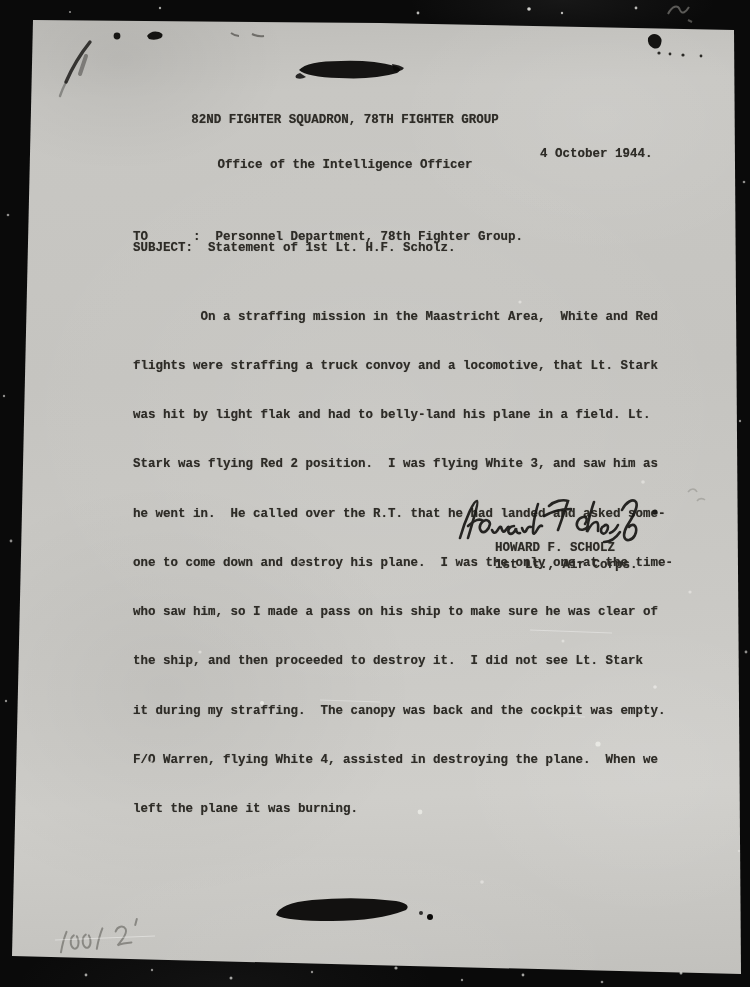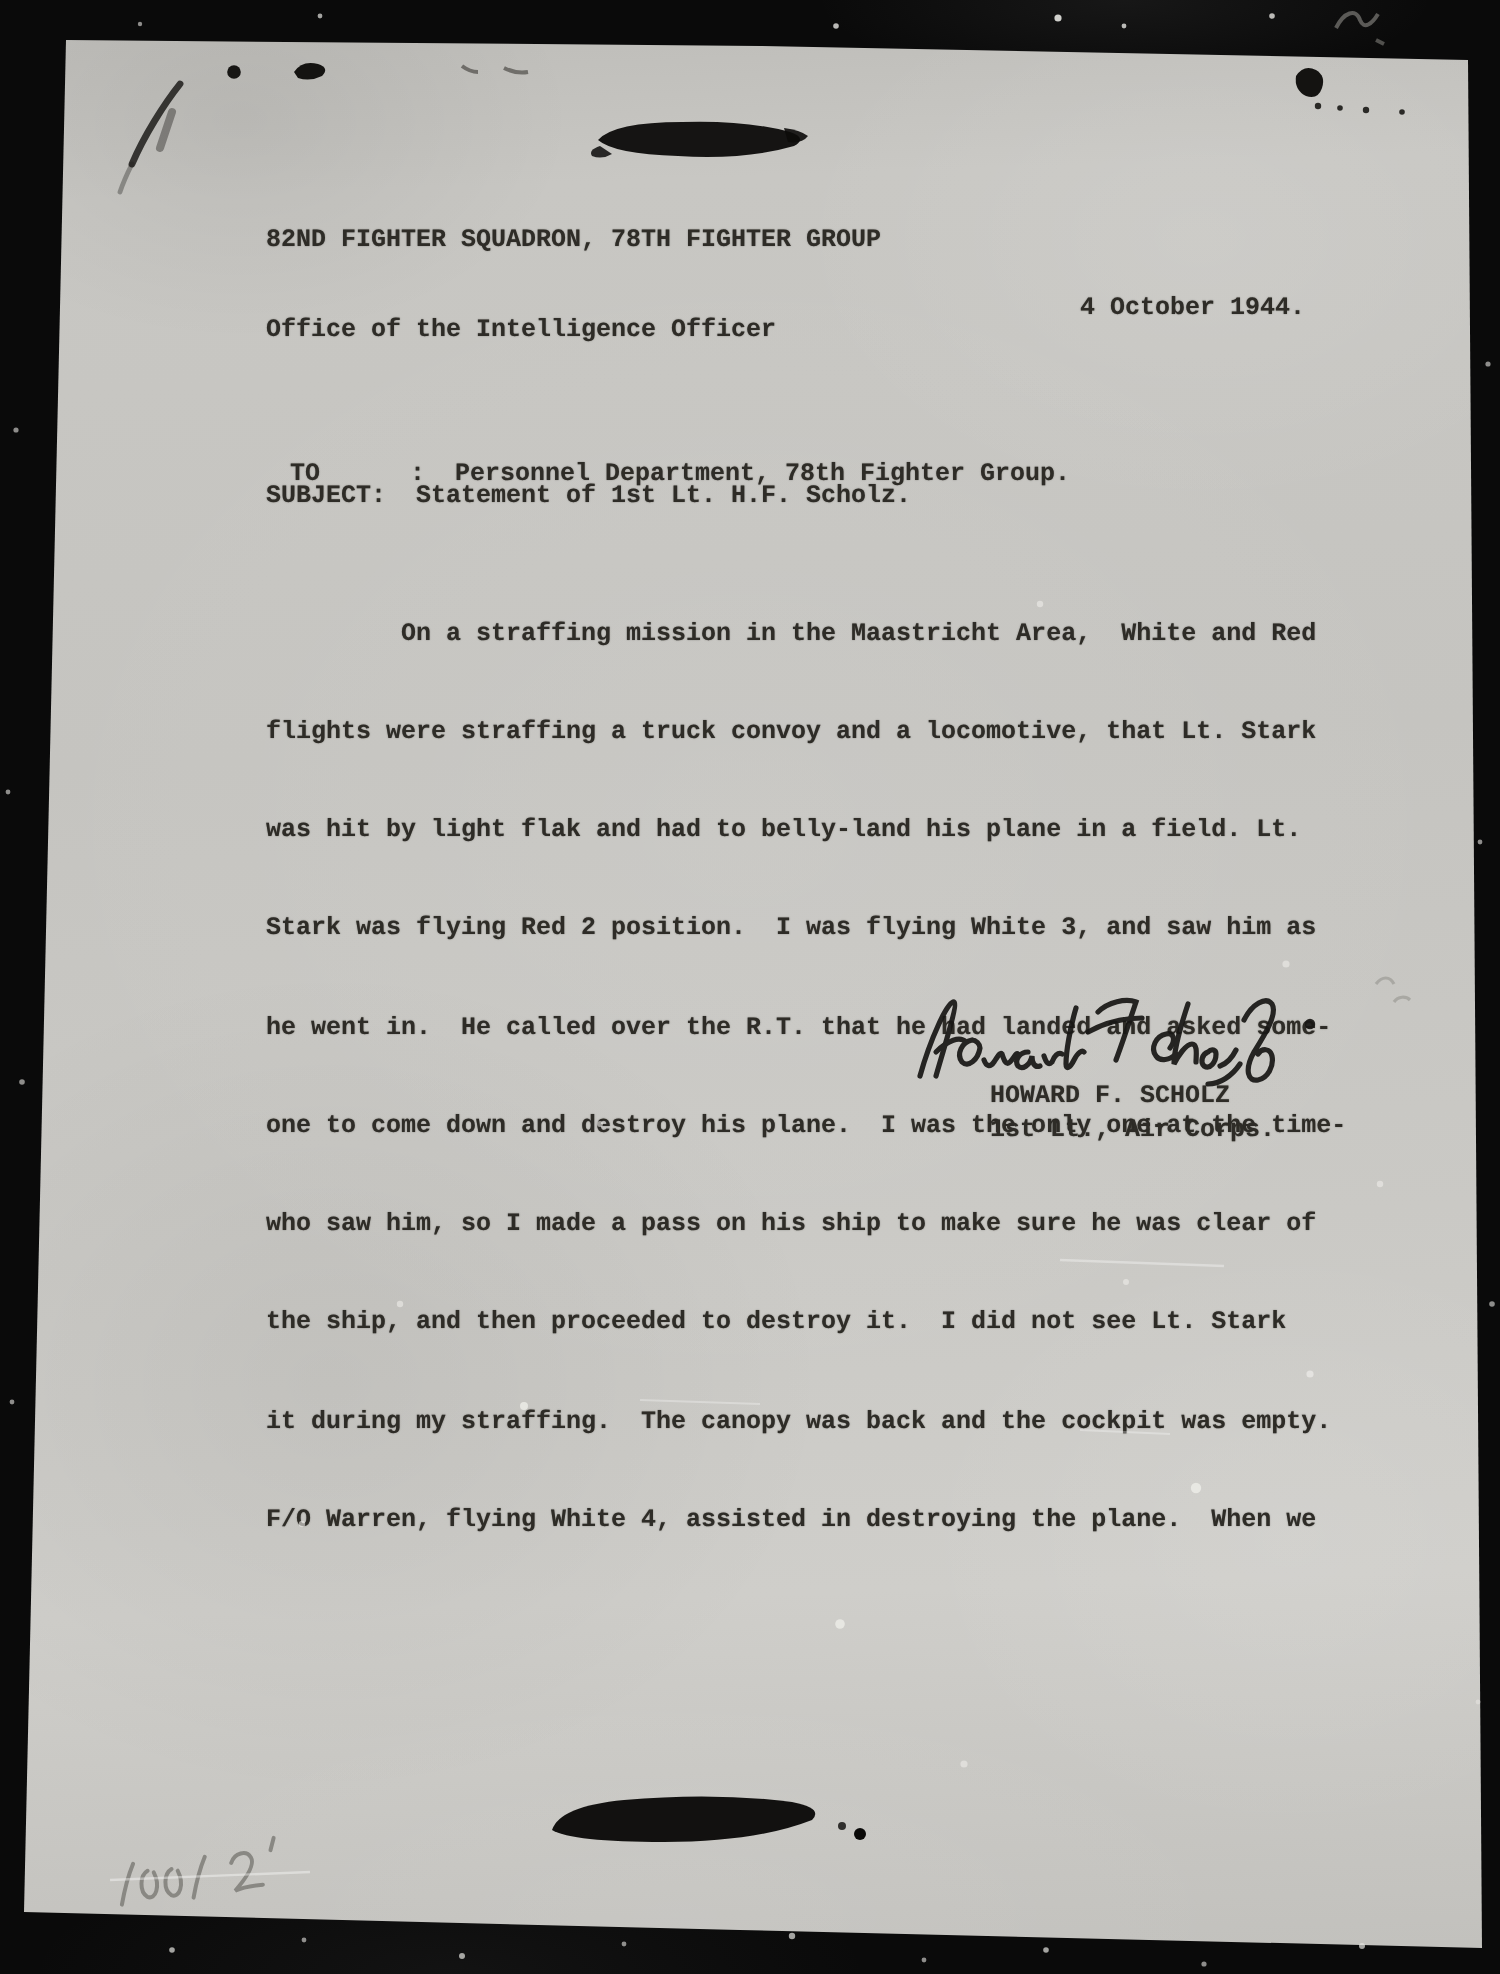--- a/index.html
+++ b/index.html
@@ -21,24 +21,24 @@
       radial-gradient(360px 300px at 22% 70%, rgba(0,0,0,0.05), transparent 70%),
       radial-gradient(280px 220px at 86% 78%, rgba(255,255,255,0.08), transparent 70%),
       radial-gradient(400px 160px at 45% 97%, rgba(255,255,255,0.06), transparent 75%),
       linear-gradient(178deg,#bcbbb7 0%, #c8c7c3 10%, #c5c4c0 38%, #cac9c5 62%, #cfceca 80%, #c1c0bc 100%);
   }
   .typed{
     position:absolute;color:#2e2c27;font-weight:700;font-size:12.5px;
     white-space:pre;letter-spacing:0;filter:blur(0.3px);
     text-shadow:0 0 0.7px rgba(40,38,33,0.55);
   }
-  .hdr{line-height:15.3px;width:424px;left:133px;top:82px;}
+  .hdr{line-height:15.3px;text-align:center;width:424px;left:133px;top:82px;}
   .date{left:540px;top:147px;}
   .subj{left:133px;top:197px;margin-top:44px;}
-  .toline{left:133px;top:230px;margin-left:12px;}
+  .toline{left:133px;top:230px;}
   .bodytxt{left:133px;top:276px;line-height:16.4px;}
   .typedname{left:495px;top:541px;}
   .typedtitle{left:495px;top:558px;}
   .overlay{position:absolute;inset:0;pointer-events:none;}
   .sig{position:absolute;left:450px;top:486px;}
   .pencil{position:absolute;left:48px;top:913px;}
 </style>
 </head>
 <body>
 
@@ -60,20 +60,21 @@
     <div>         On a straffing mission in the Maastricht Area,  White and Red</div>
     <div>flights were straffing a truck convoy and a locomotive, that Lt. Stark</div>
     <div>was hit by light flak and had to belly-land his plane in a field. Lt.</div>
     <div>Stark was flying Red 2 position.  I was flying White 3, and saw him as</div>
     <div>he went in.  He called over the R.T. that he had landed and asked some-</div>
     <div>one to come down and destroy his plane.  I was the only one-at the time-</div>
     <div>who saw him, so I made a pass on his ship to make sure he was clear of</div>
     <div>the ship, and then proceeded to destroy it.  I did not see Lt. Stark</div>
     <div>it during my straffing.  The canopy was back and the cockpit was empty.</div>
     <div>F/O Warren, flying White 4, assisted in destroying the plane.  When we</div>
+    <div>left the plane it was burning.</div>
   </div>
 
   <svg class="sig" width="230" height="66" viewBox="0 0 230 66" role="img" aria-label="Howard F. Scholz">
     <g fill="none" stroke="#181715" stroke-width="2.6" stroke-linecap="round" opacity="0.92">
       <path d="M10,52 C15,34 24,14 27,15 C29,16 22,38 18,52"></path>
       <path d="M18,40 C24,34 30,32 33,35"></path>
       <path d="M36,34 C31,35 28,41 31,45 C34,48 39,44 40,38 C40,36 38,34 36,34"></path>
       <path d="M42,44 C43,47 45,48 47,45 C49,42 50,40 51,41 C52,44 53,47 55,45 C57,43 58,40 59,41"></path>
       <path d="M64,40 C60,40 57,44 59,47 C61,49 65,47 66,42 C66,45 67,48 70,47"></path>
       <path d="M72,42 C73,45 74,47 76,45 C77,42 79,40 81,41"></path>

